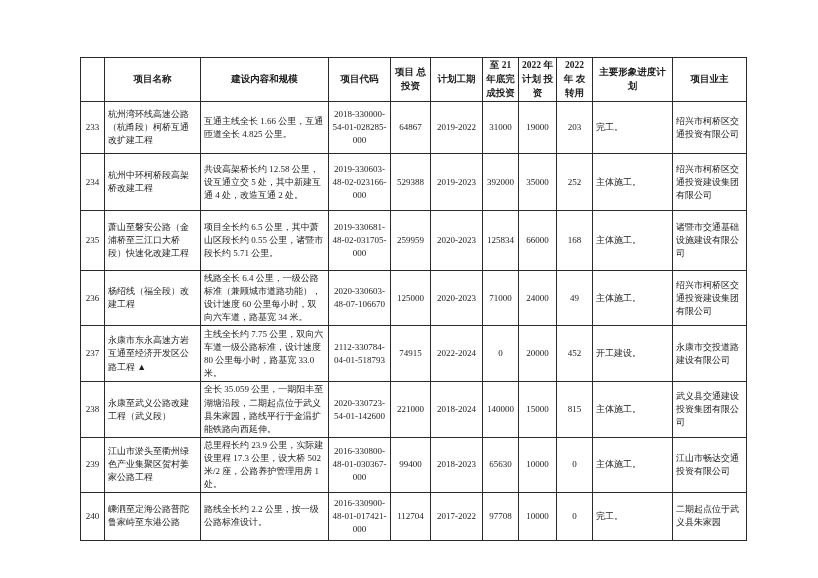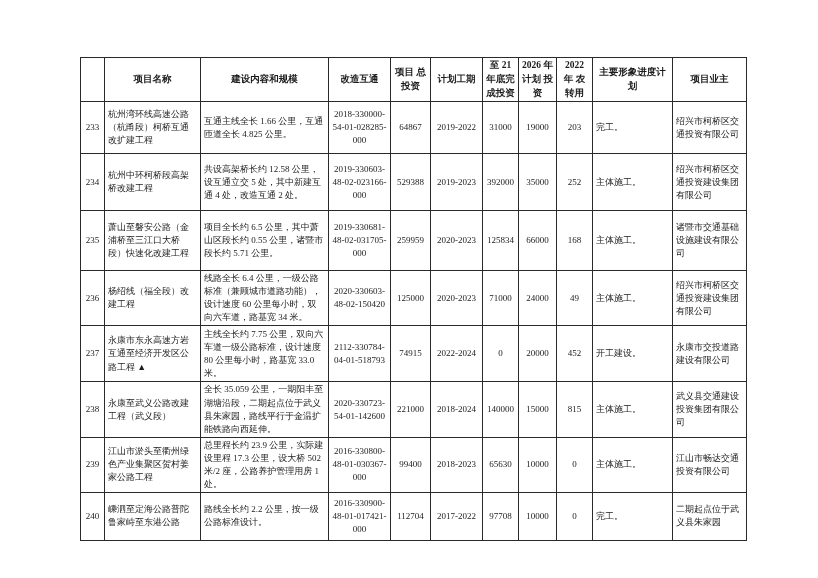--- a/index.html
+++ b/index.html
@@ -81,25 +81,25 @@
         <col class="w-plan">
       <col class="w-land">
         <col class="w-progress">
         <col class="w-owner">
     </colgroup>
     <thead>
       <tr class="hdr">
         <th></th>
         <th>项目名称</th>
         <th>建设内容和规模</th>
-        <th>改造互通</th>
+        <th>项目代码</th>
         <th>项目 总投资</th>
         <th>计划工期</th>
         <th>至 21 年底完成投资</th>
-        <th>2026 年 计划 投资</th>
+        <th>2022 年 计划 投资</th>
         <th>2022 年 农转用</th>
         <th>主要形象进度计划</th>
         <th>项目业主</th>
       </tr>
     </thead>
     <tbody>
       <tr class="r0">
         <td class="c">233</td>
         <td class="l">杭州湾环线高速公路（杭甬段）柯桥互通改扩建工程</td>
         <td class="l">互通主线全长 1.66 公里，互通匝道全长 4.825 公里。</td>
@@ -135,21 +135,21 @@
         <td class="c">125834</td>
         <td class="c">66000</td>
         <td class="c">168</td>
         <td class="l">主体施工。</td>
         <td class="l">诸暨市交通基础设施建设有限公司</td>
       </tr>
       <tr class="r3">
         <td class="c">236</td>
         <td class="l">杨绍线（福全段）改建工程</td>
         <td class="l">线路全长 6.4 公里，一级公路标准（兼顾城市道路功能），设计速度 60 公里每小时，双向六车道，路基宽 34 米。</td>
-        <td class="code">2020-330603-48-02-150420</td>
+        <td class="code">2020-330603-48-07-106670</td>
         <td class="c">125000</td>
         <td class="c">2020-2023</td>
         <td class="c">71000</td>
         <td class="c">24000</td>
         <td class="c">49</td>
         <td class="l">主体施工。</td>
         <td class="l">绍兴市柯桥区交通投资建设集团有限公司</td>
       </tr>
       <tr class="r4">
         <td class="c">237</td>

